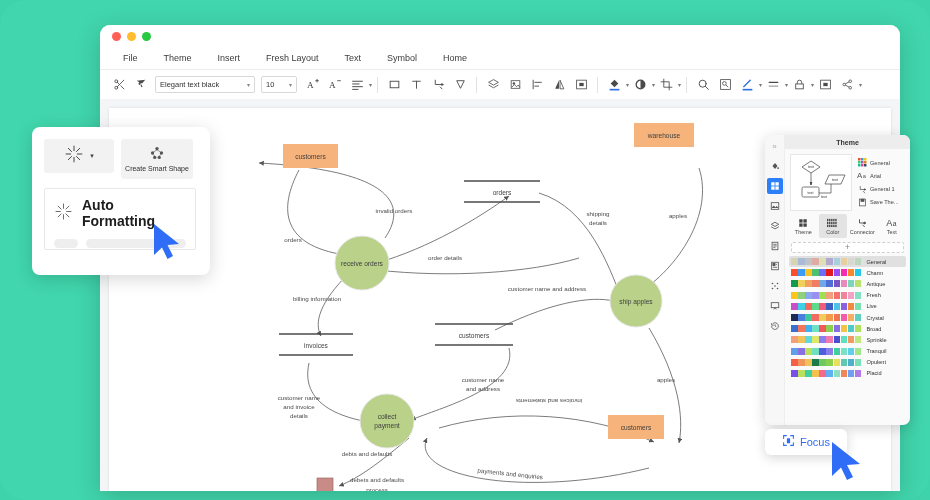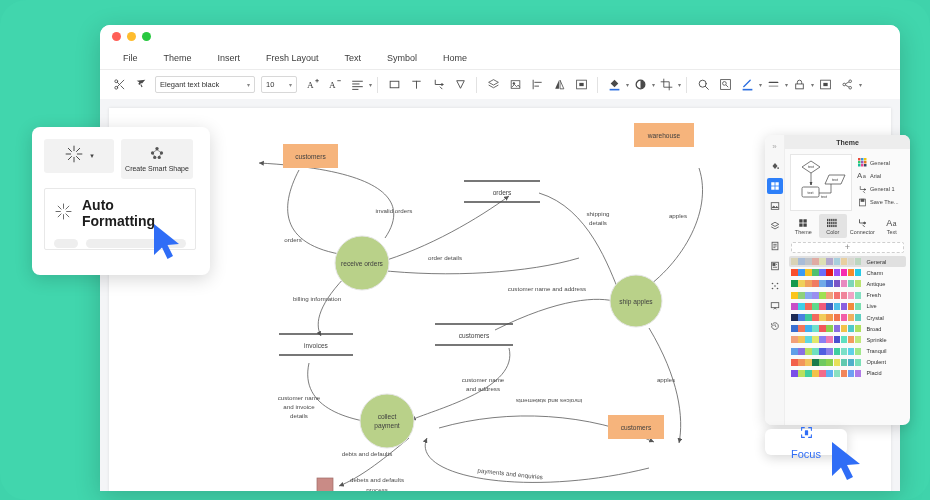--- a/index.html
+++ b/index.html
@@ -182,21 +182,21 @@
   #auto-tooltip-head .title { font-size: 14px; color: #1d1d1d; font-weight: bold; }
   #auto-skel { margin-top: 10px; display: flex; align-items: center; gap: 8px; }
   .skel { background: #eeeeee; border-radius: 5px; height: 9px; }
 
   
   #focus-chip {
     position: absolute; left: 765px; top: 429px;
     width: 82px; height: 26px;
     background: #fff; border-radius: 6px;
     box-shadow: 0 3px 12px rgba(0,0,0,0.16);
-    display: flex; align-items: center; justify-content: center; gap: 5px; flex-direction: column;
+    display: flex; align-items: center; justify-content: center; gap: 5px;
   }
   #focus-chip .flabel { font-size: 11px; color: #2f6df6; }
 
   
   .cursor-svg { position: absolute; pointer-events: none; }
 </style>
 </head>
 <body>
 
 <div id="bg-teal"></div>

